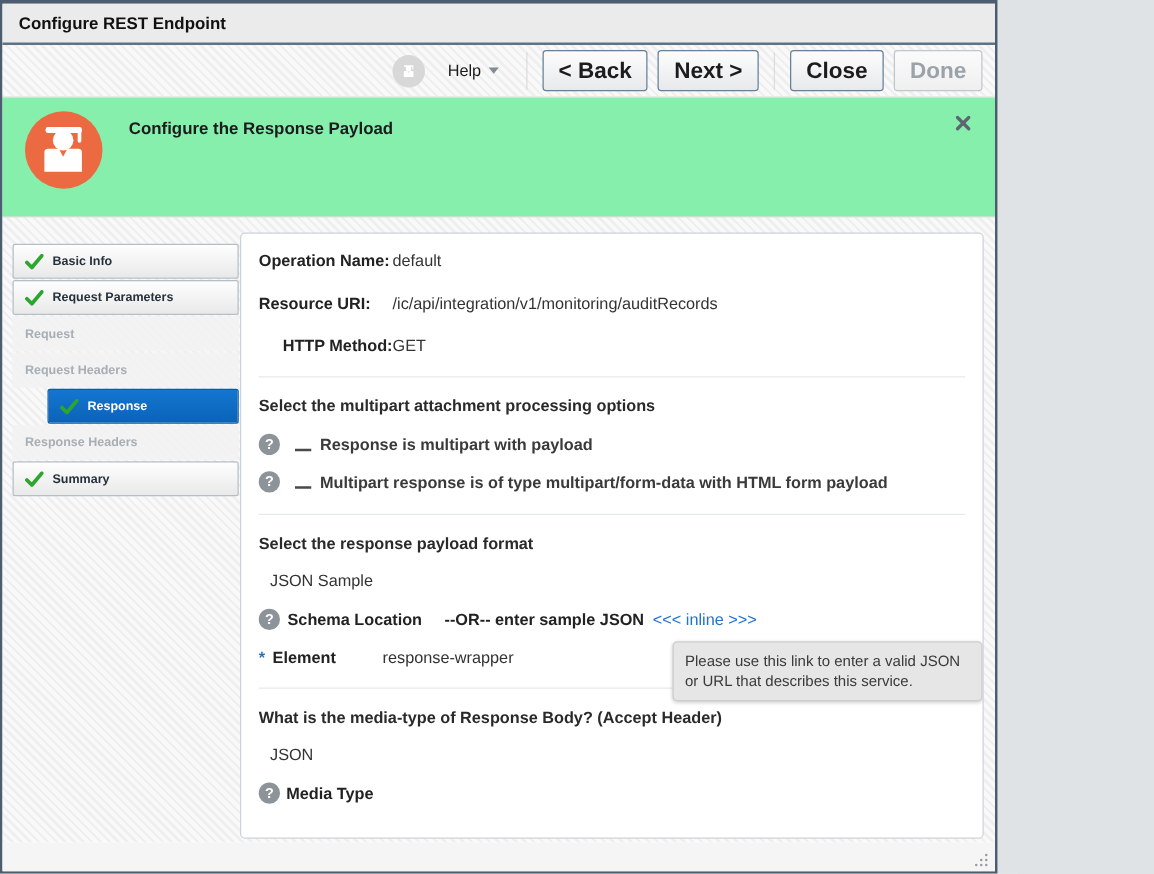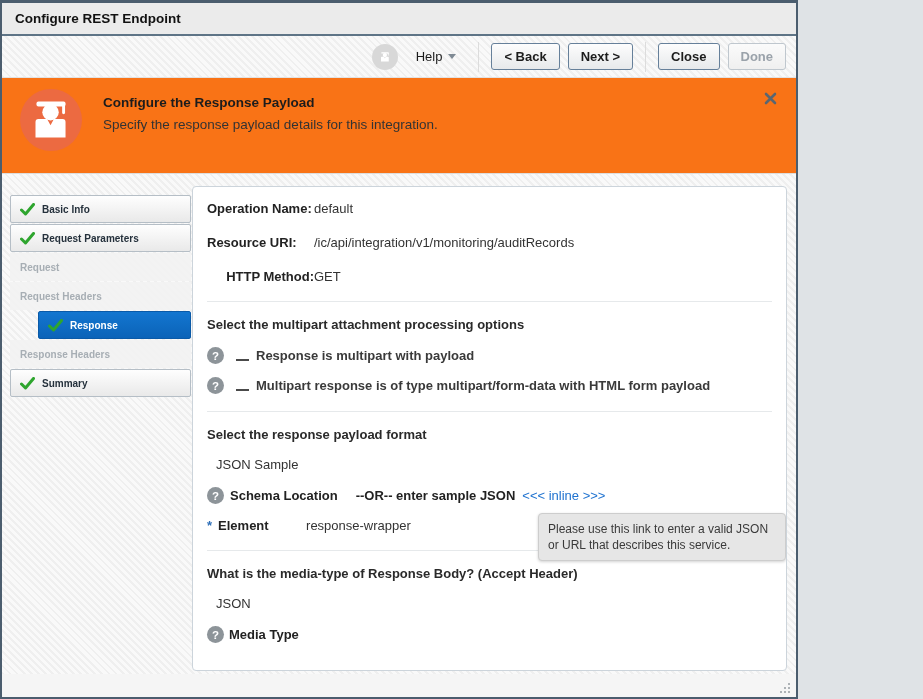--- a/index.html
+++ b/index.html
@@ -11,26 +11,26 @@
   .titlebar{height:31px;flex:0 0 31px;background:#ebebeb;border-bottom:2px solid #5e7486;
     display:flex;align-items:center;padding-left:13px;font-weight:bold;font-size:13.5px;color:#111;}
 
   
   .toolbar{height:41px;flex:0 0 41px;border-bottom:1px solid #e2e2e2;display:flex;align-items:center;
     justify-content:flex-end;padding-right:10px;gap:8px;}
   .tb-icon{width:26px;height:26px;border-radius:50%;background:#d8d8d8;display:flex;align-items:center;justify-content:center;margin-right:10px;}
   .help{display:flex;align-items:center;font-size:13px;color:#1c1c1c;cursor:default;margin-right:10px;}
   .tri{width:0;height:0;border-left:4px solid transparent;border-right:4px solid transparent;border-top:5px solid #7f8a94;display:inline-block;margin-left:6px;}
   .vsep{width:1px;height:30px;background:#dcdcdc;margin:0 4px;}
-  .btn{font-family:inherit;font-weight:bold;font-size:13px;color:#1c1c1c;background:linear-gradient(#fdfdfd,#e7e9eb);
+  .btn{font-family:inherit;font-weight:bold;font-size:18px;color:#1c1c1c;background:linear-gradient(#fdfdfd,#e7e9eb);
     border:1px solid #66809a;border-radius:3px;padding:5px 12px;cursor:pointer;}
   .btn.done{color:#9aa2aa;border-color:#bfc7ce;background:linear-gradient(#fbfbfb,#efefef);cursor:default;}
 
   
-  .header{height:84px;flex:0 0 84px;background:#f97316;border-bottom:1px solid #ddd;position:relative;
+  .header{height:84px;flex:0 0 84px;background:#86efac;border-bottom:1px solid #ddd;position:relative;
     display:flex;align-items:flex-start;padding:11px 0 0 18px;box-sizing:content-box;}
   .app-icon{width:62px;height:62px;border-radius:50%;background:#ec6a41;flex:0 0 62px;}
   .header-text{margin-left:21px;padding-top:6px;}
   .header-title{font-weight:bold;font-size:13.5px;color:#1c1c1c;margin-bottom:7px;}
   .header-sub{font-size:13.5px;color:#333;}
   .close-x{position:absolute;right:19px;top:14px;cursor:pointer;line-height:0;}
 
   
   .body{flex:1;position:relative;}
   .sidebar{position:absolute;left:8px;top:21px;width:181px;}
@@ -104,21 +104,20 @@
     <div class="app-icon">
       <svg width="62" height="62" viewBox="0 0 64 64">
           <rect x="17" y="13" width="30" height="5" rx="2" fill="#fff"></rect>
           <rect x="43.5" y="15" width="3" height="11" rx="1.5" fill="#fff"></rect>
           <circle cx="31.5" cy="24" r="8.5" fill="#fff"></circle>
           <path d="M19 31 H28 L31.5 37.5 L35 31 H44 Q47 31 47 34 V50 H16 V34 Q16 31 19 31 Z" fill="#fff"></path>
         </svg>
     </div>
     <div class="header-text">
       <div class="header-title">Configure the Response Payload</div>
-      <div class="header-sub">Specify the response payload details for this integration.</div>
     </div>
     <span class="close-x">
       <svg width="13" height="13" viewBox="0 0 13 13">
           <path d="M2 2 L11 11 M11 2 L2 11" stroke="#5b6670" stroke-width="2.6" stroke-linecap="round"></path>
         </svg>
     </span>
   </div>
 
   <div class="body stripes">
 

